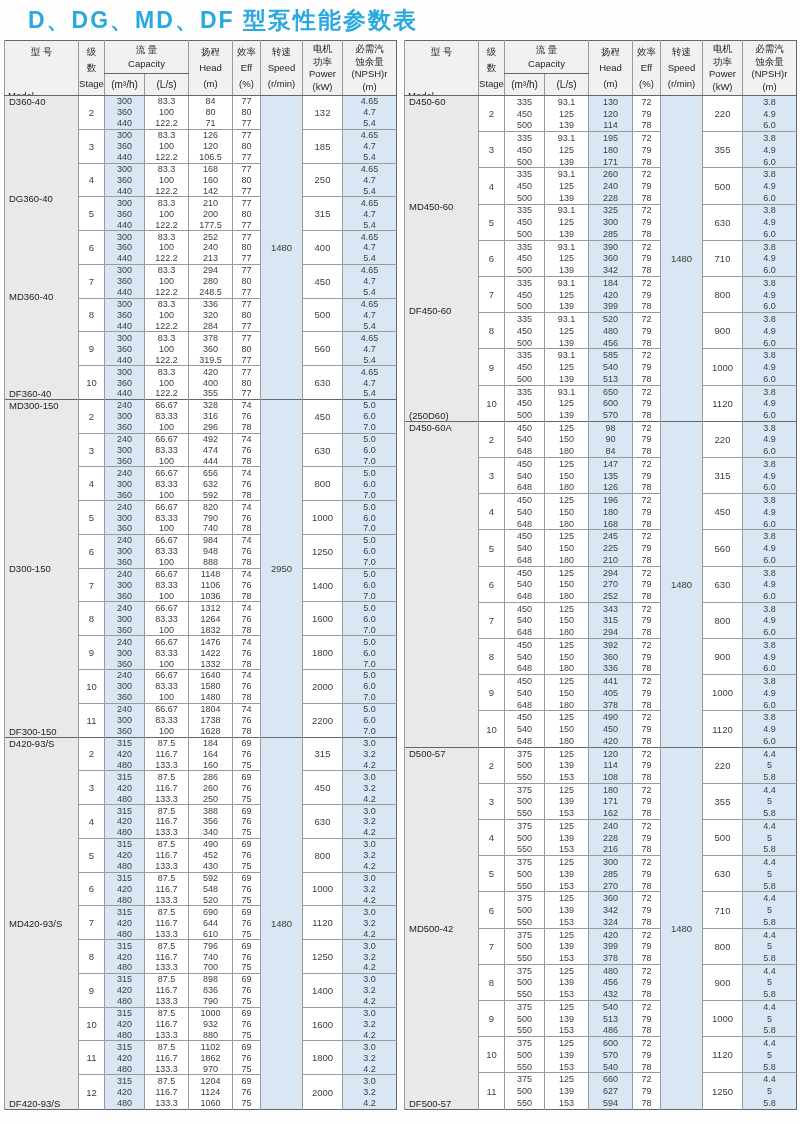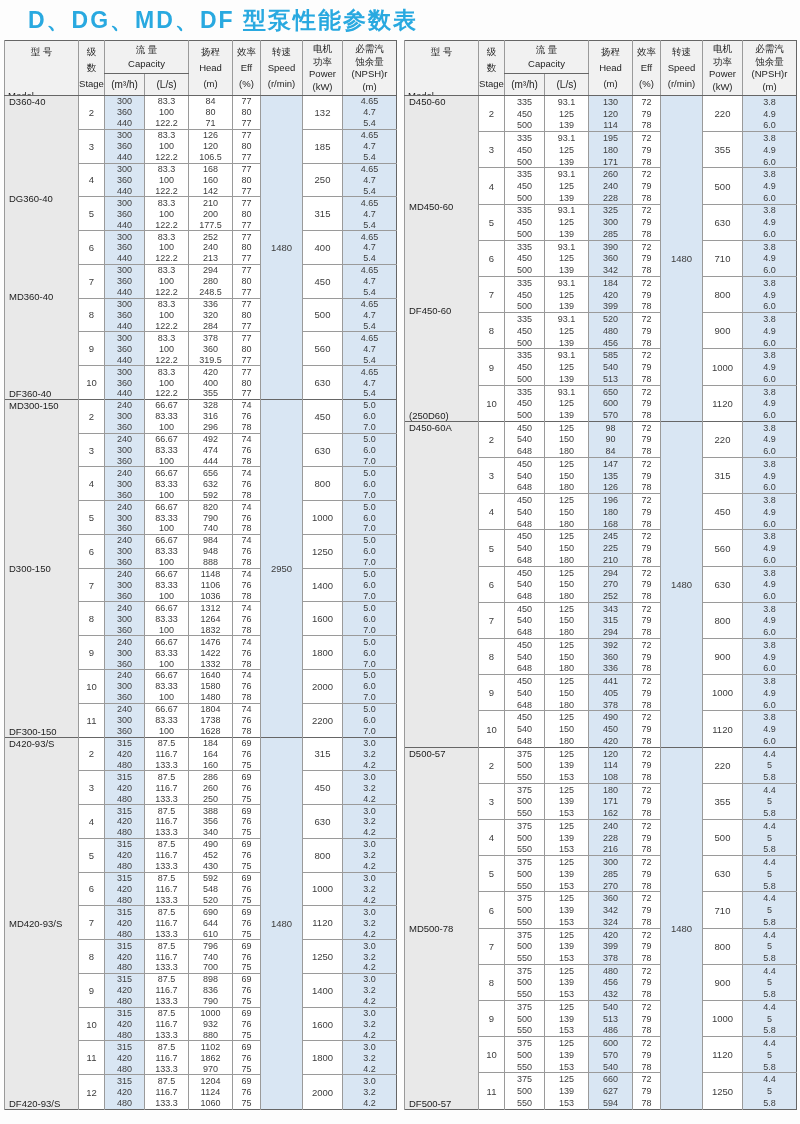--- a/index.html
+++ b/index.html
@@ -1336,21 +1336,21 @@
           <td class="c-m3h">648</td>
           <td class="c-ls">180</td>
           <td class="c-head stripe">420</td>
           <td class="c-eff">78</td>
           <td class="c-npsh stripe">6.0</td>
         </tr>
         <tr>
           <td class="c-model btg" rowspan="30">
             <div class="model-stack">
               <div>D500-57</div>
-              <div>MD500-78</div>
+              <div>MD500-42</div>
               <div>DF500-57</div>
             </div>
           </td>
           <td class="c-stage btg" rowspan="3">2</td>
           <td class="c-m3h btg">375</td>
           <td class="c-ls btg">125</td>
           <td class="c-head stripe btg">120</td>
           <td class="c-eff btg">72</td>
           <td class="c-speed btg stripe" rowspan="30">1480</td>
           <td class="c-power btg" rowspan="3">220</td>

